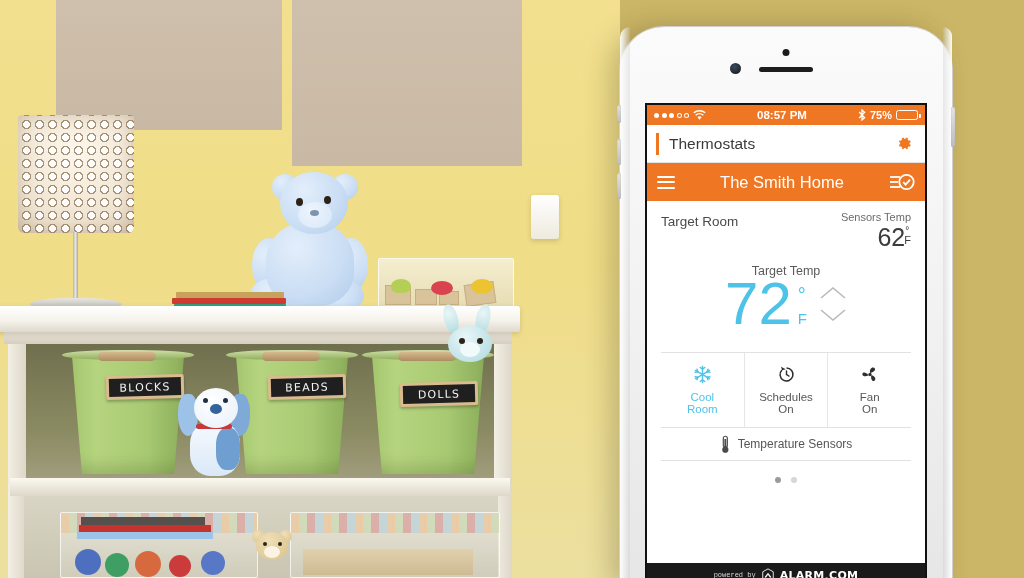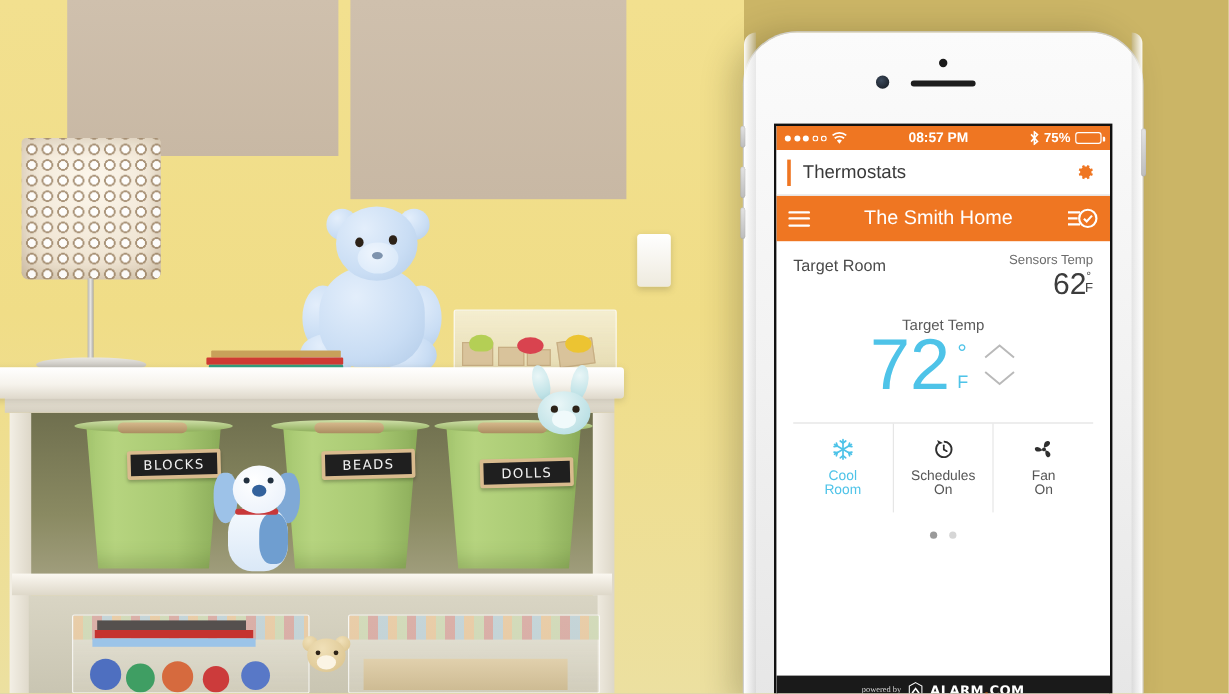--- a/index.html
+++ b/index.html
@@ -275,21 +275,21 @@
   #sensors-row { display: flex; align-items: center; justify-content: center; gap: 7px;
     border-top: 1px solid #e2e2e2; border-bottom: 1px solid #e2e2e2; height: 34px; }
   #sensors-label { font-size: 12px; color: #555; }
 
   #dots { display: flex; justify-content: center; gap: 10px; margin-top: 16px; }
   .pdot { width: 6px; height: 6px; border-radius: 50%; background: #d6d6d6; }
   .pdot.on { background: #9a9a9a; }
 
   #footer { position: absolute; left: 0; bottom: 0; width: 100%; height: 24px;
     background: #1a1a1a; display: flex; align-items: center; justify-content: center; gap: 5px; }
-  #footer-pre { color: #d8d8d8; font-size: 7px; font-family: Liberation Serif, serif; }
+  #footer-pre { color: #d8d8d8; font-size: 7px; font-family: Liberation Mono, monospace; }
   #footer-brand { color: #ffffff; font-size: 11px; font-weight: bold;
     font-family: "DejaVu Sans", sans-serif; letter-spacing: .3px; }
   #footer-brand .dot { color: #ee7421; }
 </style>
 </head>
 <body>
 
 <div id="stage">
 
   <div id="scene">
@@ -546,20 +546,28 @@
                 <path d="M11 8.4 C10.4 4.4 12.6 1.6 15.4 2.6 C17.6 3.4 17 7.2 11 8.4 Z" fill="#2f2f2f"></path>
                 <path d="M12.4 10.8 C16.2 11.6 18 14.6 16.2 16.6 C14.7 18.3 11.4 16.4 12.4 10.8 Z" fill="#2f2f2f"></path>
                 <path d="M9.6 10.8 C6.2 12.8 2.8 12.2 2.6 9.6 C2.4 7.4 6.2 6.6 9.6 10.8 Z" fill="#2f2f2f"></path>
               </svg>
             </div>
             <div class="ctrl-l1">Fan</div>
             <div class="ctrl-l2">On</div>
           </div>
         </div>
 
+        <div id="sensors-row">
+          <svg width="11" height="19" viewBox="0 0 12 20">
+            <rect x="3.6" y="1" width="4.4" height="12" rx="2.2" fill="none" stroke="#4a4a4a" stroke-width="1.3"></rect>
+            <circle cx="5.8" cy="15.6" r="3.4" fill="#4a4a4a"></circle>
+            <rect x="4.8" y="4" width="2" height="11" fill="#4a4a4a"></rect>
+          </svg>
+          <span id="sensors-label">Temperature Sensors</span>
+        </div>
 
         <div id="dots">
           <span class="pdot on"></span>
           <span class="pdot"></span>
         </div>
       </div>
 
       <div id="footer">
         <span id="footer-pre">powered by</span>
         <svg width="14" height="14" viewBox="0 0 48 48">

